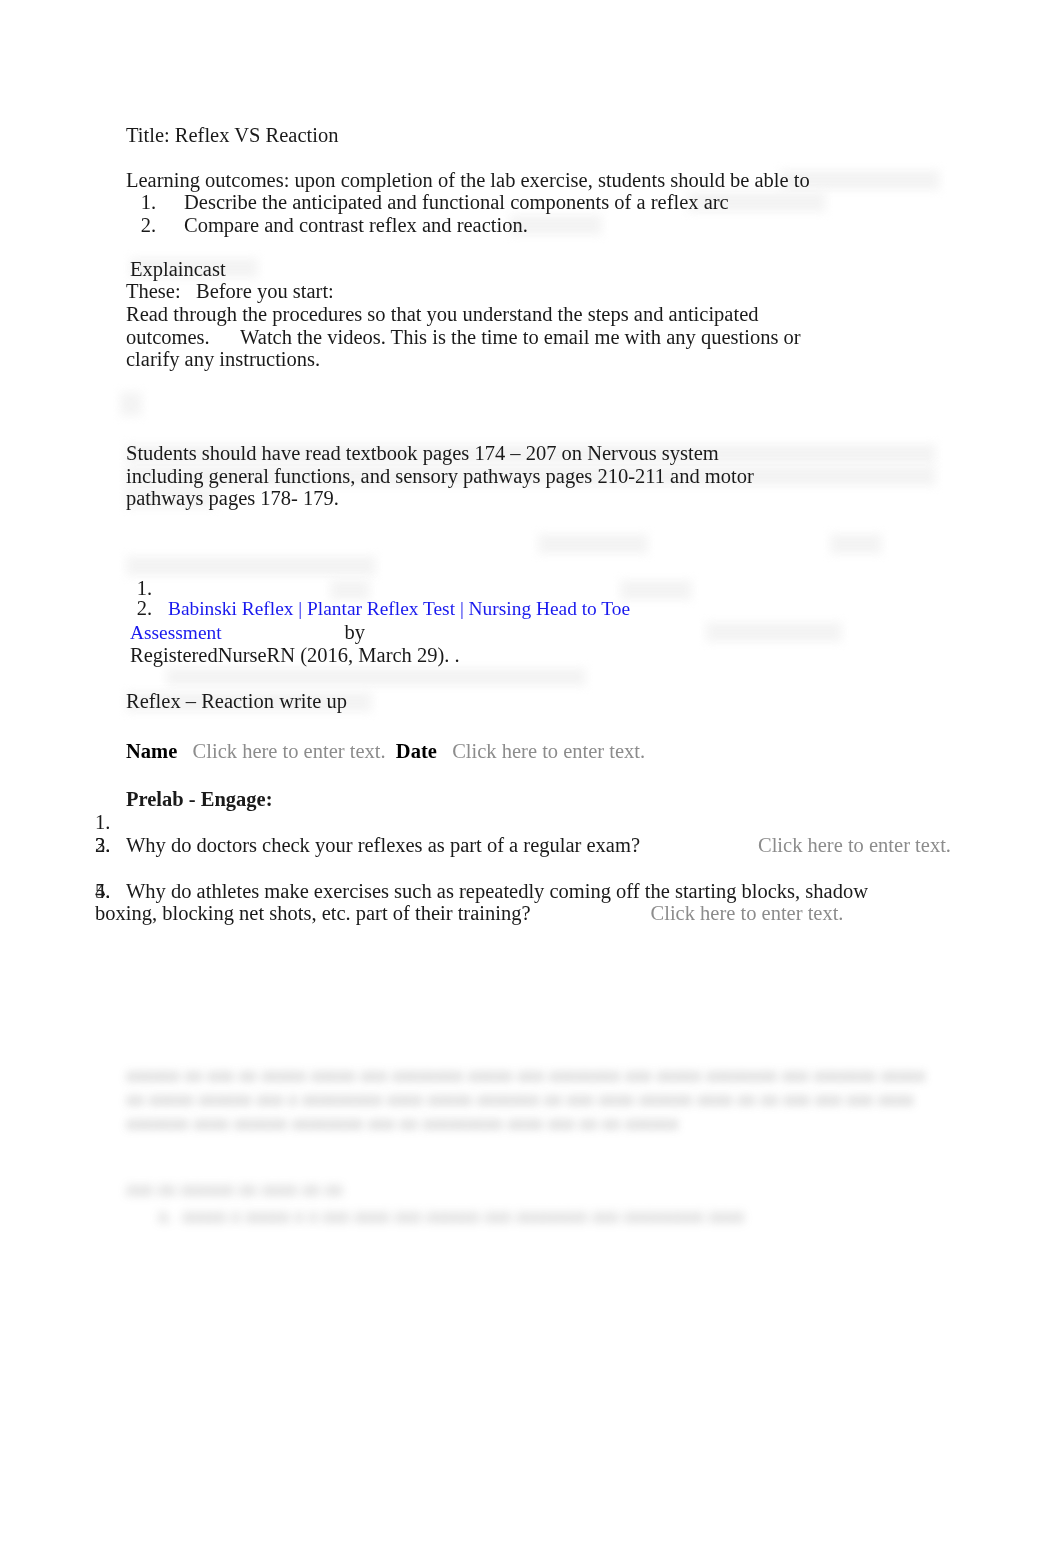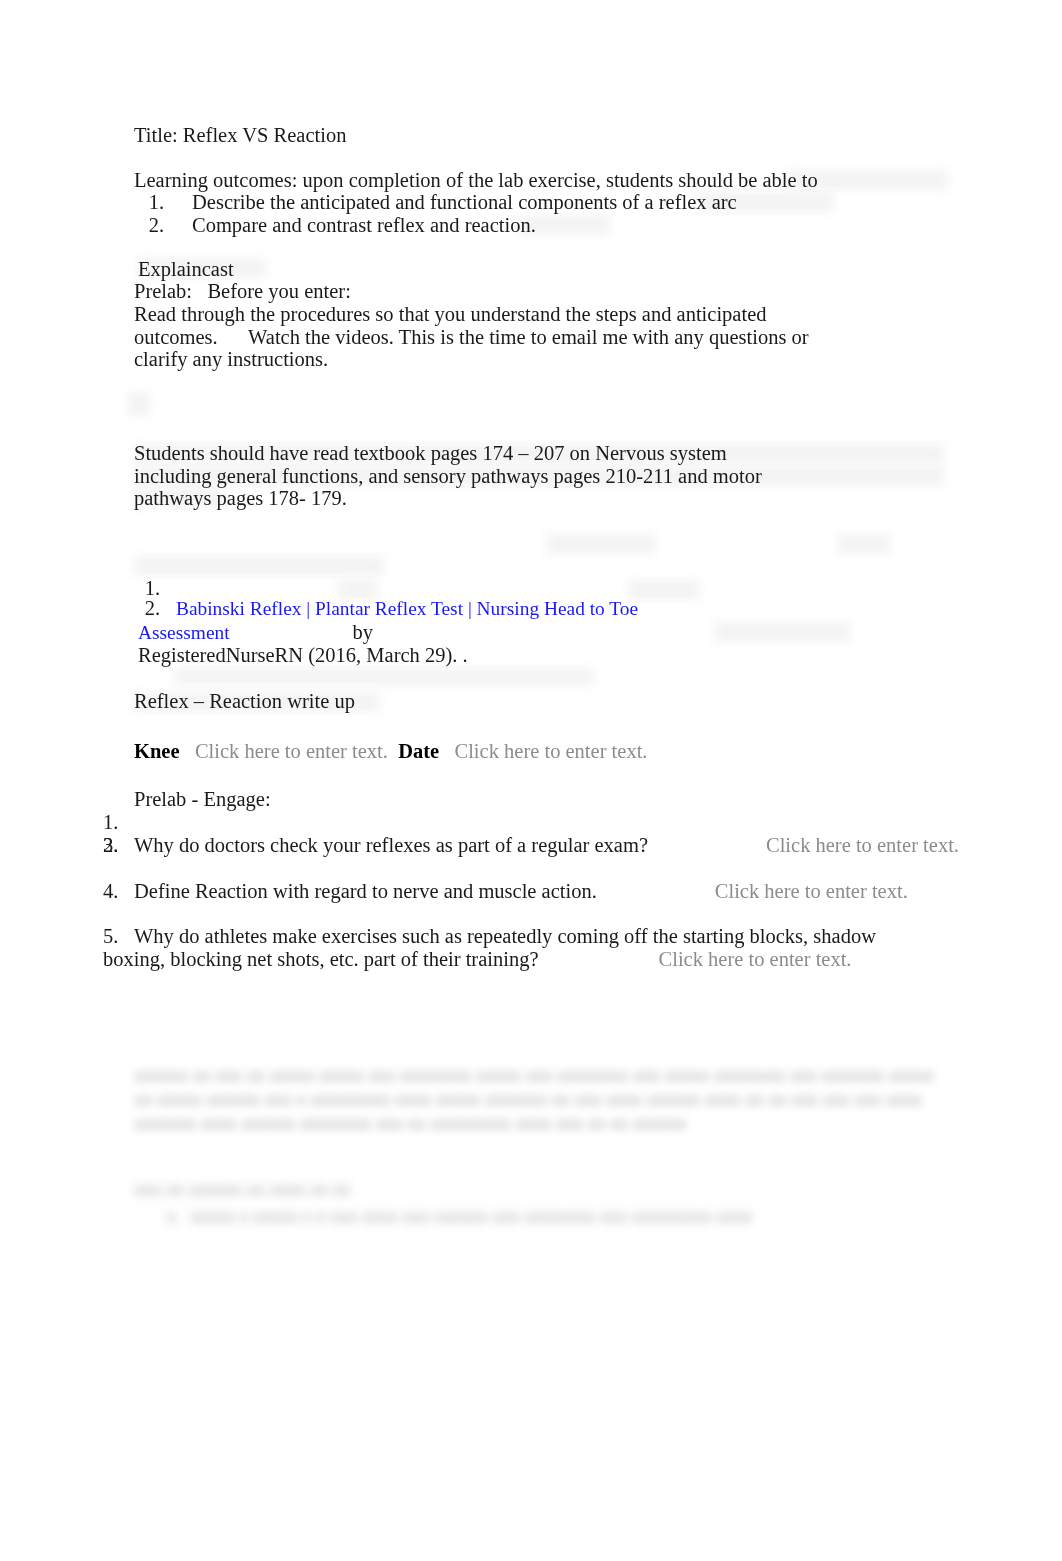--- a/index.html
+++ b/index.html
@@ -11,21 +11,21 @@
     width: 1062px;
     height: 1561px;
     position: relative;
     font-family: "Liberation Serif", "DejaVu Serif", serif;
     color: #1a1a1a;
     overflow: hidden;
   }
 
   .page {
     position: absolute;
-    left: 8px; top: 0;
+    left: 0; top: 0;
     width: 847px;
     height: 1561px;
     background: #fff;
   }
 
   
   .blk {
     position: absolute;
     font-size: 20.5px;
     line-height: 22.6px;
@@ -77,21 +77,21 @@
   .namerow {
     position: absolute;
     left: 126px; top: 740px;
     font-size: 20.5px;
     line-height: 22.6px;
     white-space: pre;
   }
   .lbl { font-weight: bold; color: #000; }
   .ph  { color: #8c8c8c; }
 
-  .prelabeng   { left: 126px; top: 788px; }
+  .prelabeng   { left: 126px; top: 788px; font-weight: bold; }
 
   
   .qlist {
     position: absolute;
     left: 95px;
     top: 811px;
     margin: 0; padding: 0;
     list-style: none;
     font-size: 20.5px;
     line-height: 22.6px;
@@ -165,56 +165,55 @@
       <span class="num">1.</span>
       <span class="txt">Describe the anticipated and functional components of a reflex arc</span>
     </li>
     <li>
       <span class="num">2.</span>
       <span class="txt">Compare and contrast reflex and reaction.</span>
     </li>
   </ul>
 
   <div class="blk engagement">Explaincast</div>
-  <div class="blk prelab">Prelab:   Before you enter:</div>
+  <div class="blk prelab">These:   Before you start:</div>
   <div class="blk readthru">Read through the procedures so that you understand the steps and anticipated outcomes.      Watch the videos. This is the time to email me with any questions or clarify any instructions.</div>
 
   <div class="blk textbook">Students should have read textbook pages 174 – 207 on Nervous system including general functions, and sensory pathways pages 210-211 and motor pathways pages 178- 179.</div>
 
 
   <ul class="olist vlist">
     <li>
       <span class="num">1.</span>
     </li>
     <li>
       <span class="num">2.</span>
       <span class="txt"><a class="link2" href="#" style="text-decoration:none">Babinski Reflex | Plantar Reflex Test | Nursing Head to Toe Assessment</a><span>&nbsp;&nbsp;&nbsp;&nbsp;&nbsp;&nbsp;&nbsp;&nbsp;&nbsp;&nbsp;&nbsp;&nbsp;&nbsp;&nbsp;&nbsp;&nbsp;&nbsp;&nbsp;&nbsp;&nbsp;&nbsp;&nbsp;&nbsp;&nbsp;</span><span style="color:#1a1a1a">by</span><br><span style="color:#1a1a1a">RegisteredNurseRN (2016, March 29).                 .</span></span>
     </li>
   </ul>
 
   <div class="blk writeup">Reflex – Reaction write up</div>
 
-  <div class="namerow"><span class="lbl">Knee</span>&nbsp;&nbsp;&nbsp;<span class="ph">Click here to enter text.</span>&nbsp;&nbsp;<span class="lbl">Date</span>&nbsp;&nbsp;&nbsp;<span class="ph">Click here to enter text.</span></div>
+  <div class="namerow"><span class="lbl">Name</span>&nbsp;&nbsp;&nbsp;<span class="ph">Click here to enter text.</span>&nbsp;&nbsp;<span class="lbl">Date</span>&nbsp;&nbsp;&nbsp;<span class="ph">Click here to enter text.</span></div>
 
   <div class="blk prelabeng">Prelab - Engage:</div>
 
   <ul class="qlist">
     <li>
       <span class="num">1.</span>
     </li>
     <li>
       <span class="num">2.</span>
     </li>
     <li>
       <span class="num">3.</span>
       <span class="qbody"><span>Why do doctors check your reflexes as part of a regular exam?</span><span style="display:inline-block;width:118px"></span><span class="qph">Click here to enter text.</span></span>
     </li>
     <li>
       <span class="num">4.</span>
-      <span class="qbody"><span>Define Reaction with regard to nerve and muscle action.</span><span style="display:inline-block;width:118px"></span><span class="qph">Click here to enter text.</span></span>
     </li>
     <li style="width:800px">
       <span class="num">5.</span>
       <span class="qbody"><span>Why do athletes make exercises such as repeatedly coming off the starting blocks, shadow boxing, blocking net shots, etc. part of their training?</span><span style="display:inline-block;width:120px"></span><span class="qph">Click here to enter text.</span></span>
     </li>
   </ul>
 
   <div class="blurred" style="left:126px; top:1062px; width:810px;">aaaaaa aa aaa aa aaaaa aaaaa aaa aaaaaaaa aaaaa aaa aaaaaaaa aaa aaaaa aaaaaaaa aaa aaaaaaa aaaaa aa aaaaa aaaaaa aaa a aaaaaaaaa aaaa aaaaa aaaaaaa aa aaa aaaa aaaaaa aaaa aa aa aaa aaa aaa aaaa aaaaaaa aaaa aaaaaa aaaaaaaa aaa aa aaaaaaaaa aaaa aaa aa aa aaaaaa</div>
   <div class="blurred-2" style="left:126px; top:1176px; width:420px;">aaa aa aaaaaa aa aaaa aa aa</div>
   <div class="blurred-2" style="left:158px; top:1203px; width:790px;">a.  aaaaa a aaaaa a a aaa aaaa aaa aaaaaa aaa aaaaaaaa aaa aaaaaaaaa aaaa</div>

